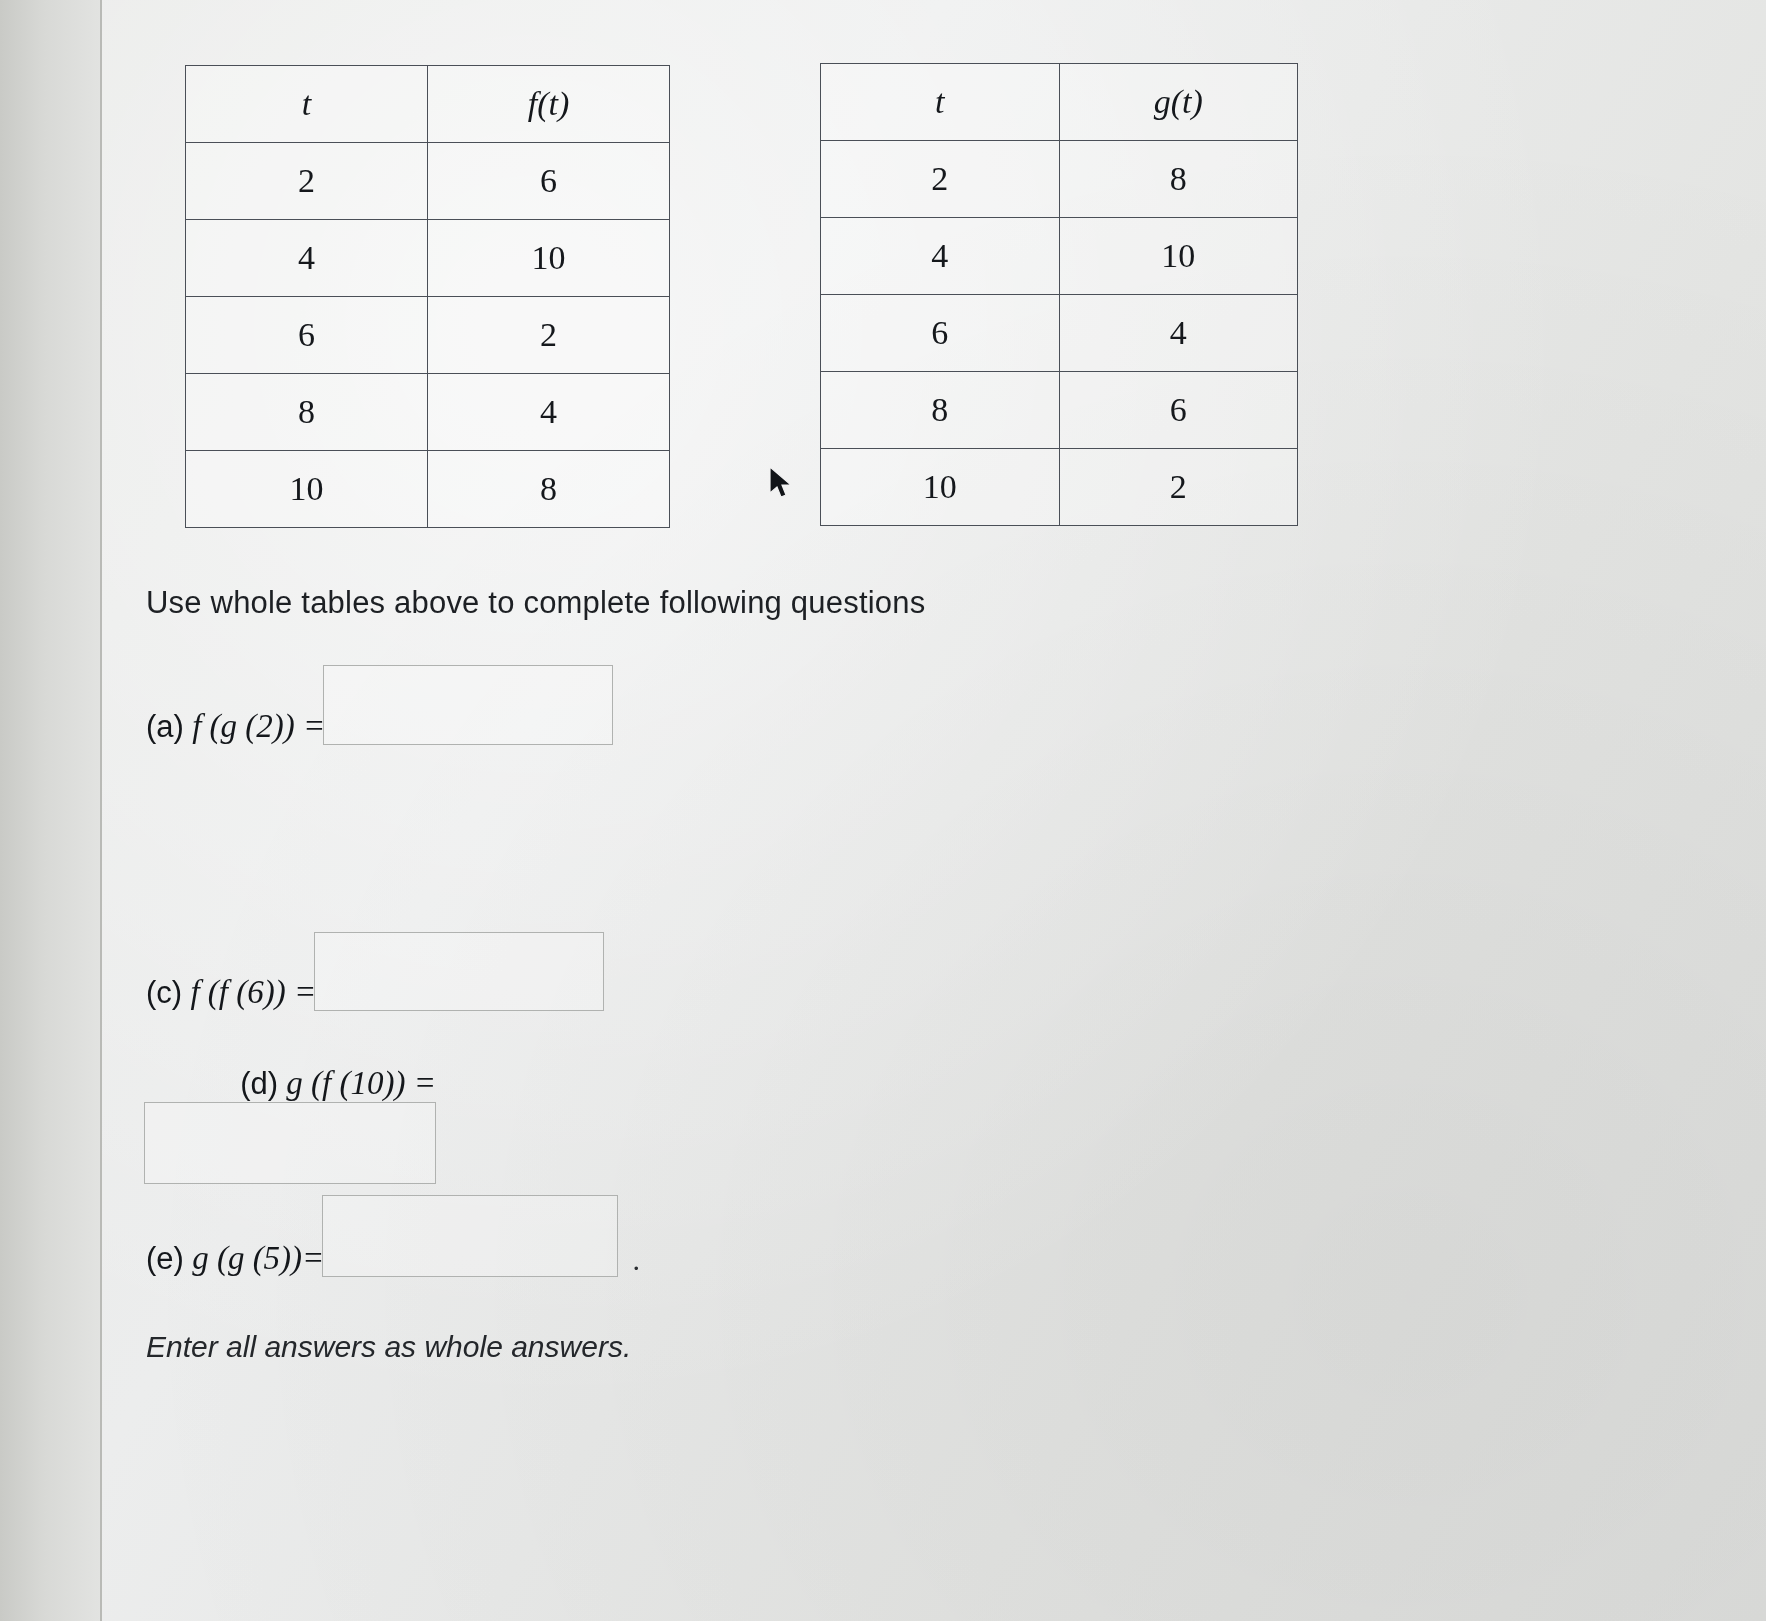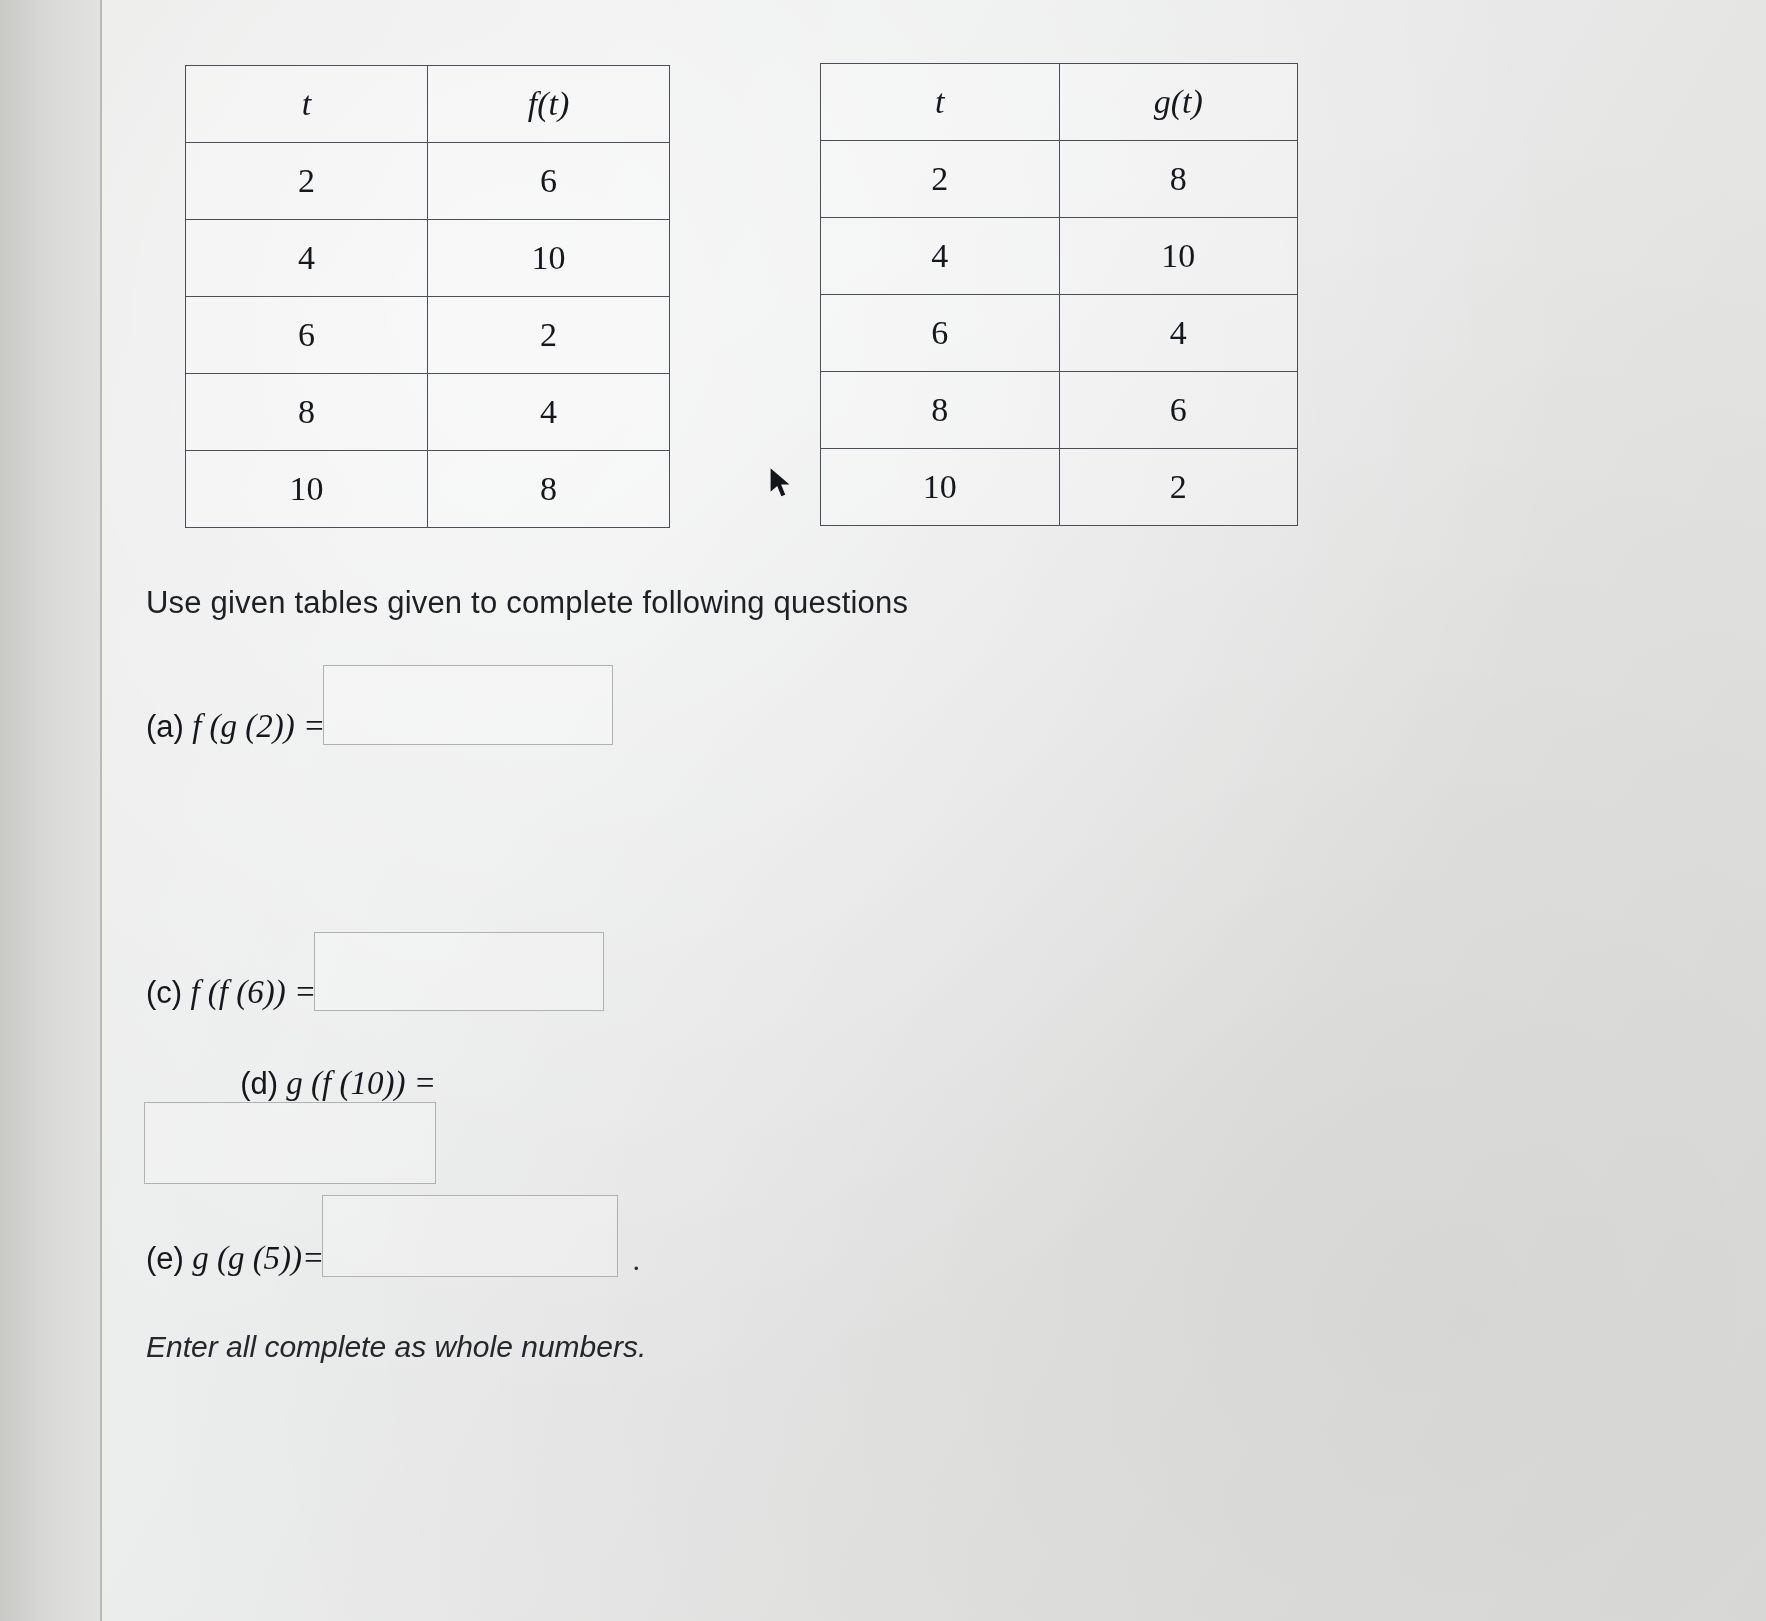--- a/index.html
+++ b/index.html
@@ -210,21 +210,21 @@
       <td>8</td>
       <td>6</td>
     </tr>
     <tr>
       <td>10</td>
       <td>2</td>
     </tr>
   </tbody>
     </table>
 
-  <div class="prompt">Use given tables given to complete following questions</div>
+  <div class="prompt">Use whole tables above to complete following questions</div>
 
   <div class="qrow" id="q-a">
     <span class="qlabel">
       <span class="letter">(a)</span>
       <i>f (g (2)) =</i>
     </span>
     <input class="ansbox" type="text" value="" style="">
   </div>
 
 
@@ -246,19 +246,19 @@
 
   <div class="qrow" id="q-e">
     <span class="qlabel">
       <span class="letter">(e)</span>
       <i>g (g (5))=</i>
     </span>
     <input class="ansbox" type="text" value="" style="">
     <span class="period">.</span>
   </div>
 
-  <div class="footnote">Enter all complete as whole numbers.</div>
+  <div class="footnote">Enter all answers as whole answers.</div>
 
   <svg class="cursor" viewBox="0 0 26 34">
     <polygon points="2,1 2,27 9,21 13,31 18,29 14,19 23,19" fill="#111418" stroke="#f2f2f2" stroke-width="1.2"></polygon>
   </svg>
 
 </div>
 
 </body></html>

